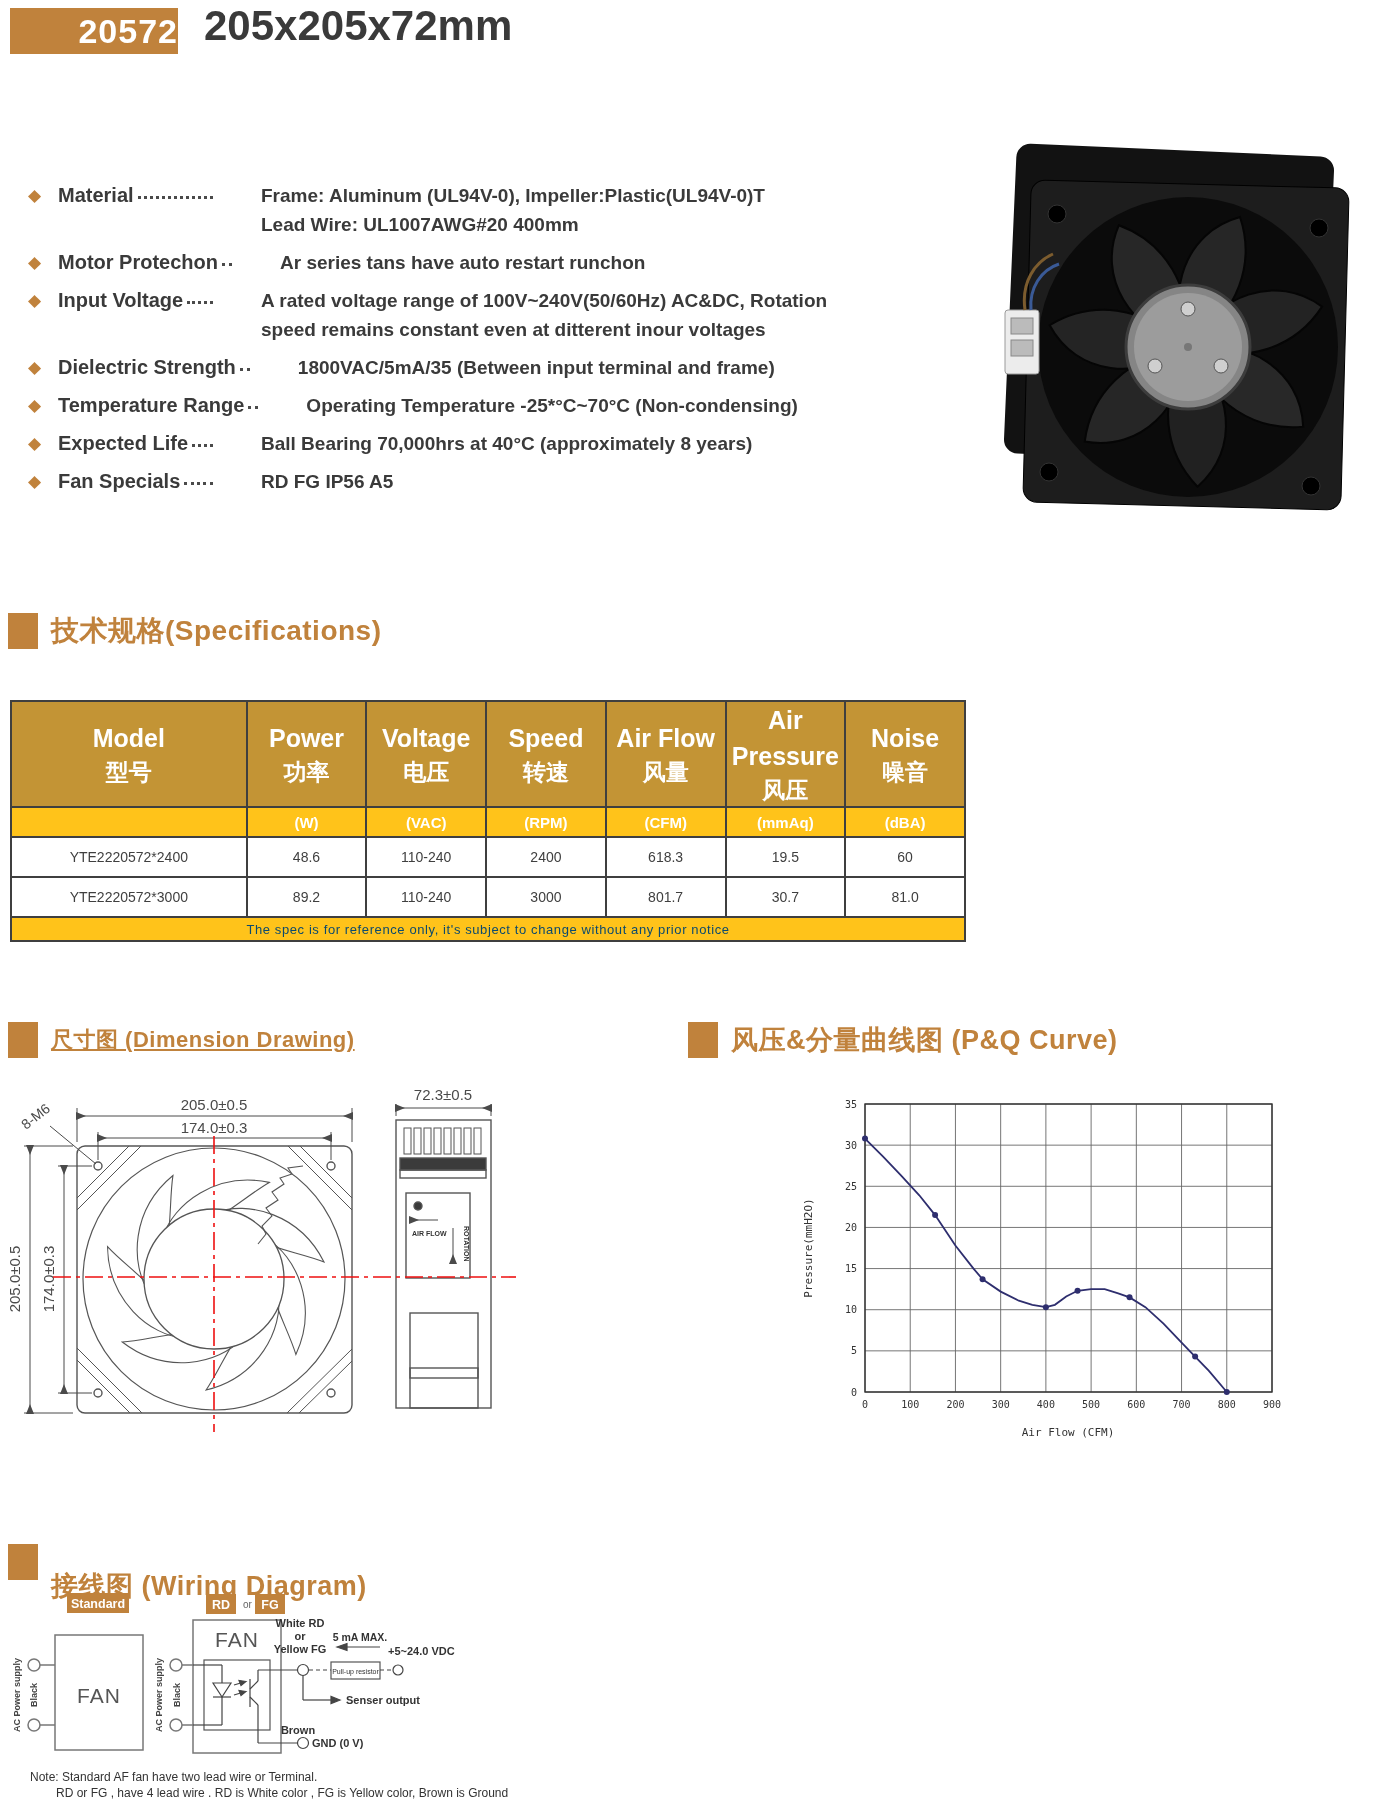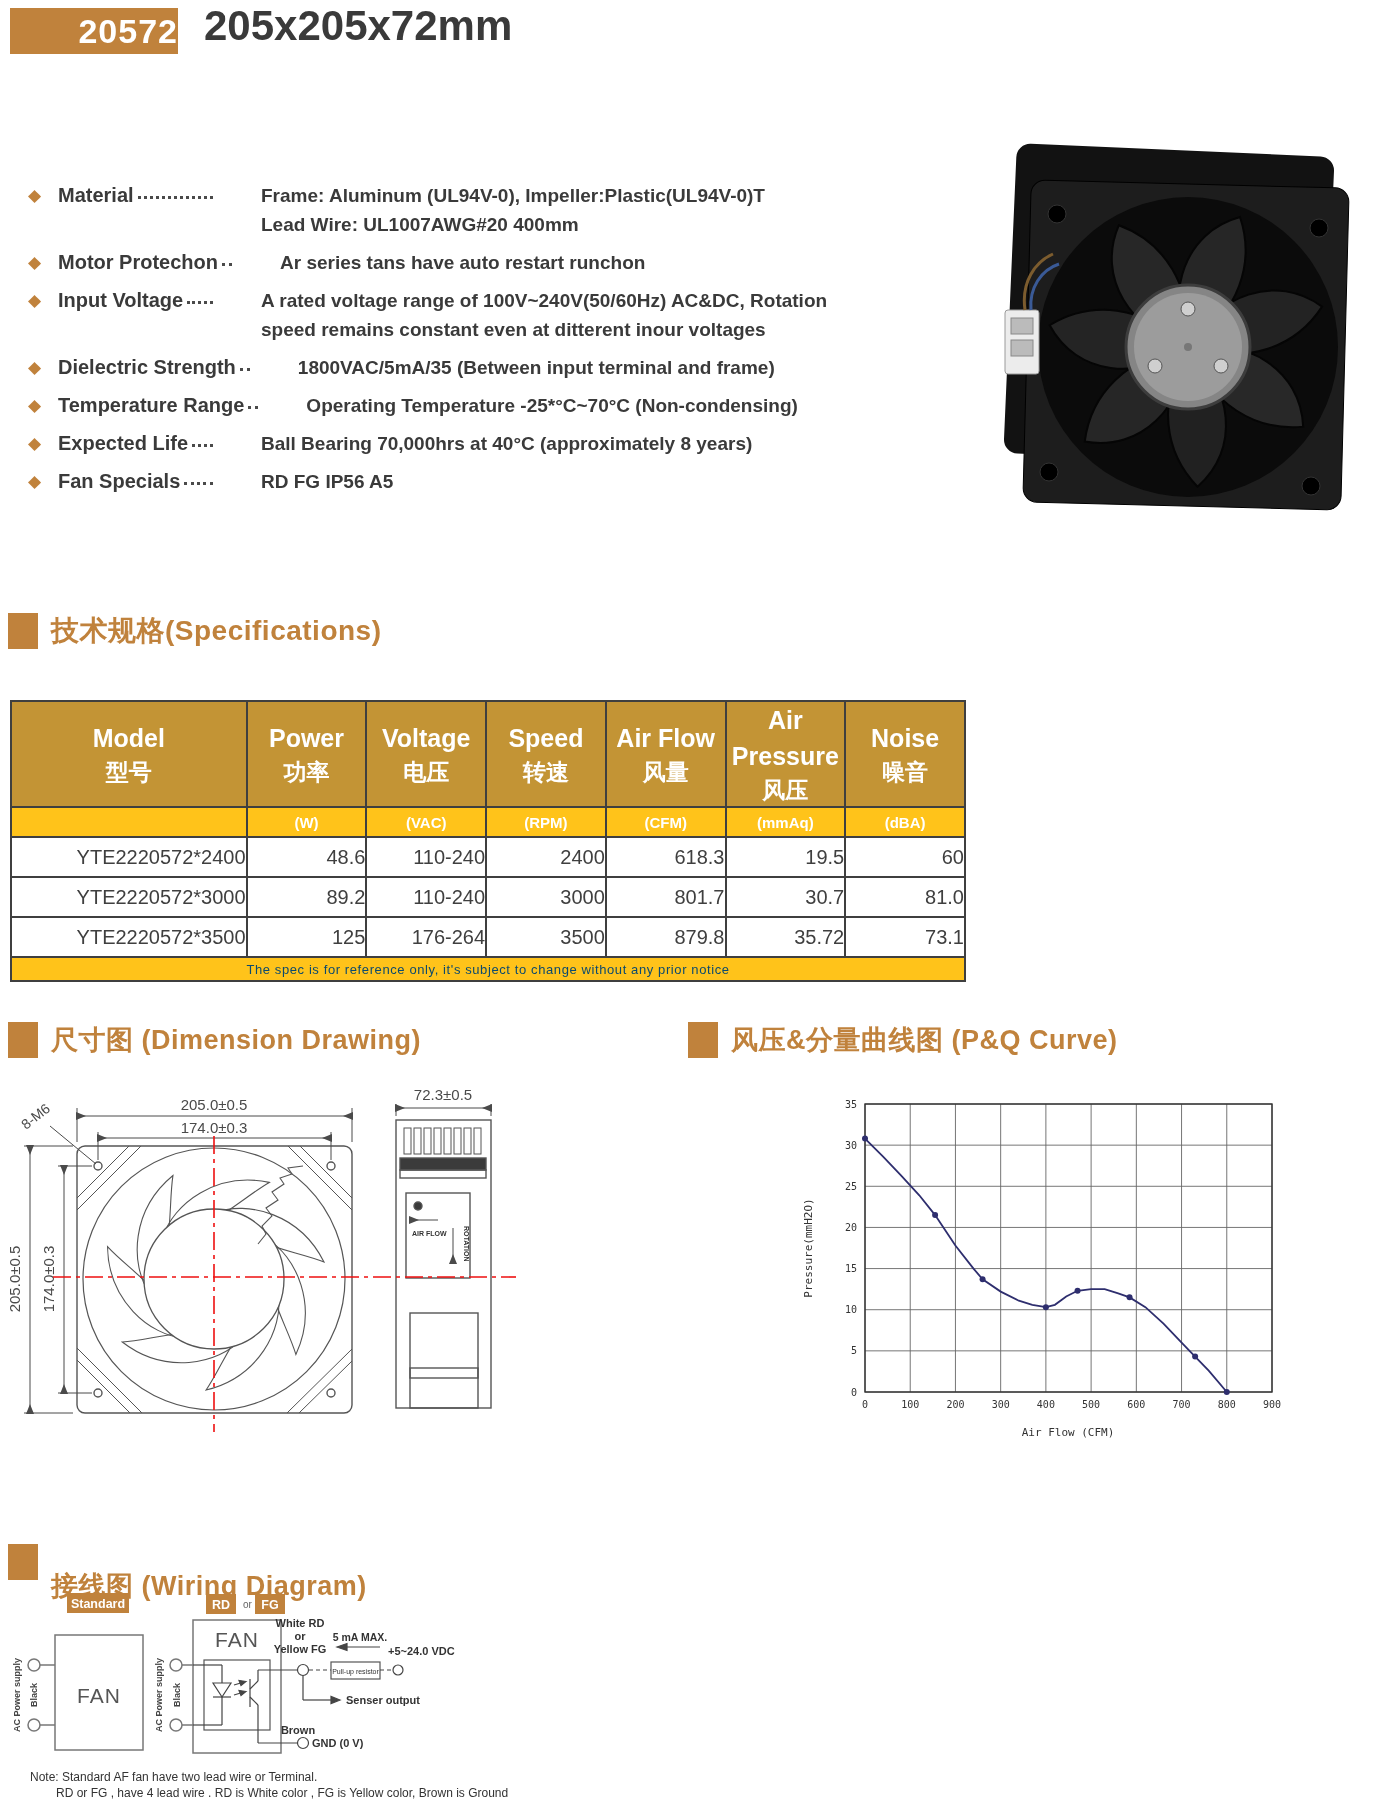--- a/index.html
+++ b/index.html
@@ -28,21 +28,21 @@
 
   
   .spec-table{position:absolute;left:10px;top:700px;width:956px;border-collapse:collapse;
     table-layout:fixed;}
   .spec-table th,.spec-table td{border:2px solid #3f3f3f;padding:0;}
   .spec-table thead th{background:#C39435;color:#fff;height:80px;vertical-align:middle;}
   .spec-table thead .en{font-size:25px;font-weight:bold;line-height:36px;}
   .spec-table thead .zh{font-size:23px;font-weight:bold;line-height:32px;}
   .spec-table .units td{background:#FFC31A;color:#fff;font-size:15px;font-weight:bold;
     text-align:center;height:28px;}
-  .spec-table tbody td{font-size:20px;color:#3f3f3f;text-align:right;height:38px;background:#fff;}
+  .spec-table tbody td{font-size:14px;color:#3f3f3f;text-align:center;height:38px;background:#fff;}
   .spec-table .note-row td{background:#FFC31A;color:#0c4a6e;font-size:13px;text-align:center;
     height:22px;letter-spacing:.6px;}
 
   svg text{font-family:"Liberation Sans",sans-serif;}
   .dim-label{font-size:15px;fill:#4a4a4a;}
   .tick{font-family:"DejaVu Sans Mono",monospace;font-size:10px;fill:#333;}
   .axis-label{font-family:"DejaVu Sans Mono",monospace;font-size:11px;fill:#333;}
   .wire-label{font-size:11px;font-weight:bold;fill:#333;}
   .wire-label-sm{font-size:9px;font-weight:bold;fill:#444;}
   .note-text{font-size:12px;fill:#333;}
@@ -223,38 +223,29 @@
       </tr>
       <tr>
         <td>YTE2220572*3000</td>
         <td>89.2</td>
         <td>110-240</td>
         <td>3000</td>
         <td>801.7</td>
         <td>30.7</td>
         <td>81.0</td>
       </tr>
-      <tr>
-        <td>YTE2220572*3500</td>
-        <td>125</td>
-        <td>176-264</td>
-        <td>3500</td>
-        <td>879.8</td>
-        <td>35.72</td>
-        <td>73.1</td>
-      </tr>
       <tr class="note-row">
         <td colspan="7">The spec is for reference only, it's subject to change without any prior notice</td>
       </tr>
     </tbody>
   </table>
 
   <div class="sec-head" style="left:8px;top:1022px;">
     <div class="sq"></div>
-    <div class="t" style="font-size:27px;">尺寸图 (Dimension Drawing)</div>
+    <div class="t" style="font-size:22px;text-decoration:underline;">尺寸图 (Dimension Drawing)</div>
   </div>
 
   <svg style="position:absolute;left:8px;top:1078px;" width="520" height="372" viewBox="0 0 520 372">
     <defs>
       <marker id="arr" markerWidth="10" markerHeight="8" refX="9" refY="4" orient="auto-start-reverse">
         <path d="M10,0 L0,4 L10,8 Z" fill="#4a4a4a"></path>
       </marker>
     </defs>
     <g stroke="#555" fill="none" stroke-width="1.4">
       <rect x="69" y="68" width="275" height="267" rx="8"></rect>

